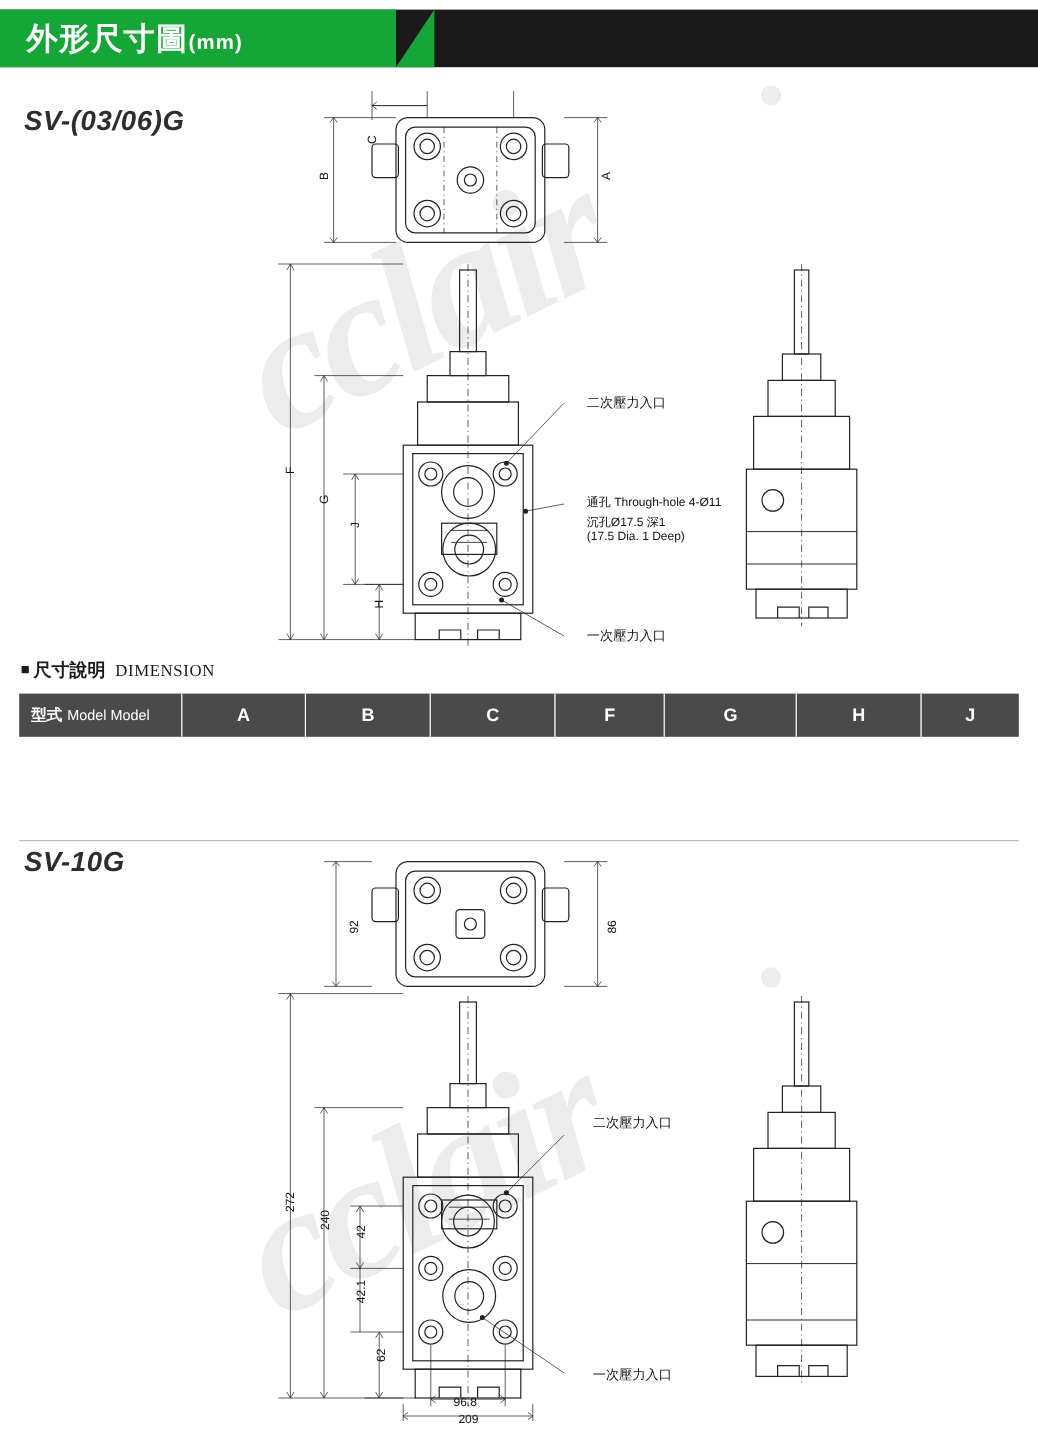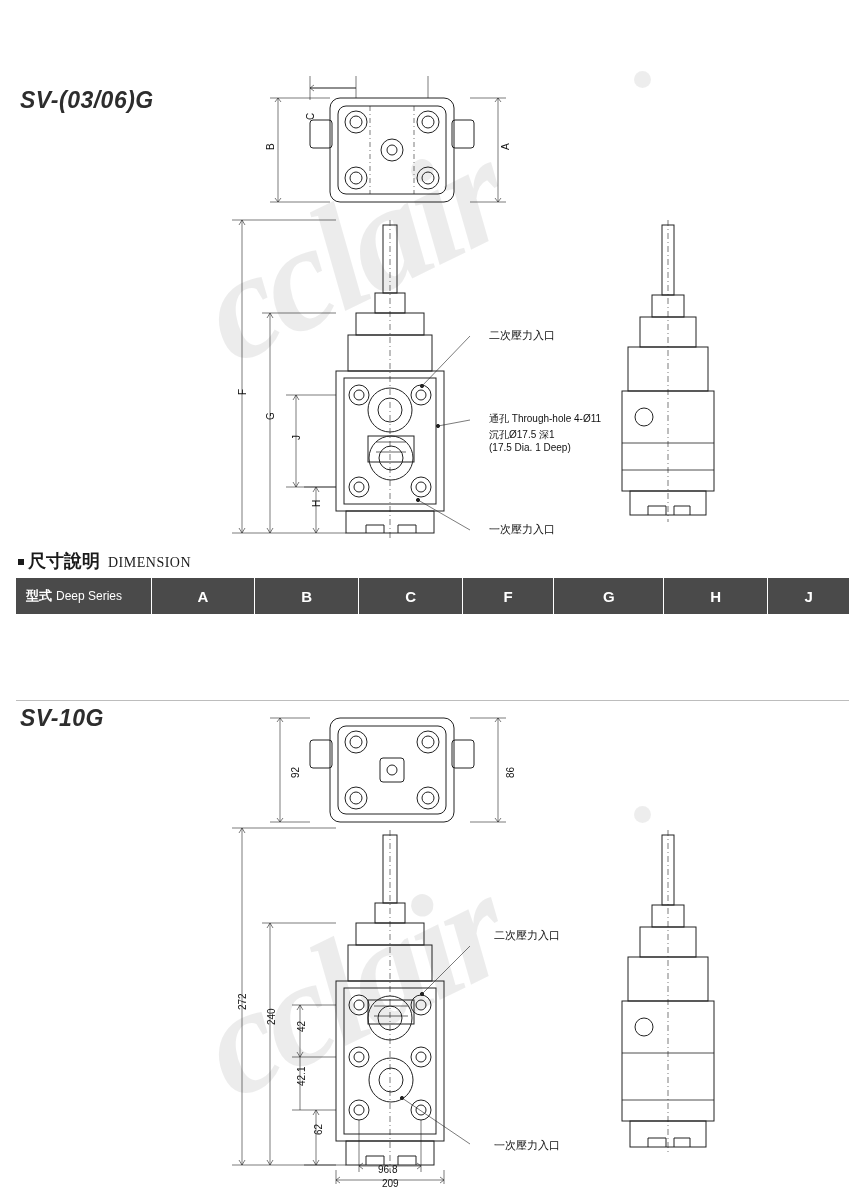--- a/index.html
+++ b/index.html
@@ -110,21 +110,21 @@
     color: #1a1a1a;
     white-space: nowrap;
   }
   .dim-caption .sq {
     display: inline-block;
     width: 6px; height: 6px;
     background: #1a1a1a;
     margin-right: 4px;
     vertical-align: 2px;
   }
-  .dim-caption .cn { font-weight: bold; font-size: 18px; }
+  .dim-caption .cn { font-weight: bold; font-size: 15px; }
   .dim-caption .en {
     font-family: "Liberation Serif", serif;
     font-size: 14px;
     margin-left: 8px;
     letter-spacing: 0.5px;
   }
 
   
   table.dim-table {
     position: absolute;
@@ -189,20 +189,27 @@
     transform: rotate(-90deg);
     transform-origin: left top;
   }
   svg { display: block; }
 </style>
 </head>
 <body>
 
 <div class="page">
 
+  <div class="header">
+    <div class="black-bar"></div>
+    <div class="green-bar"></div>
+    <div class="title">
+      <span>外形尺寸圖</span><span class="unit">(mm)</span>
+    </div>
+  </div>
 
   <div class="watermark" id="wm1">cclair</div>
   <div class="wm-dot" id="wmd1"></div>
   <div class="watermark" id="wm2">cclair</div>
   <div class="wm-dot" id="wmd2"></div>
 
   <div class="sec-title" id="sec-title-1">SV-(03/06)G</div>
 
   <div class="drawing" id="dwg1">
     <svg width="680" height="470" viewBox="0 0 680 470">
@@ -322,21 +329,21 @@
   <div class="lbl cn" style="left:489px; top:522px;">一次壓力入口</div>
 
   <div class="dim-caption">
     <span class="sq"></span><span class="cn">尺寸說明</span><span class="en">DIMENSION</span>
   </div>
 
   <table class="dim-table">
     <thead>
       <tr>
         <th class="model" style="width:135px;">
-          <span>型式</span><span class="en">Deep Series</span>
+          <span>型式</span><span class="en">Model Model</span>
         </th>
         <th>A</th>
         <th>B</th>
         <th>C</th>
         <th>F</th>
         <th>G</th>
         <th>H</th>
         <th>J</th>
       </tr>
     </thead>

